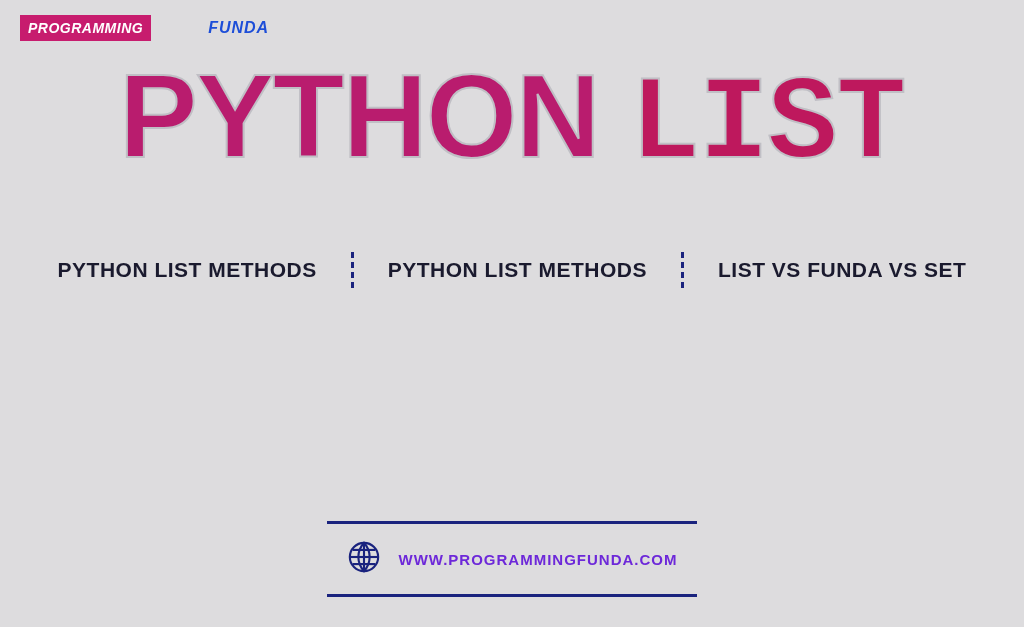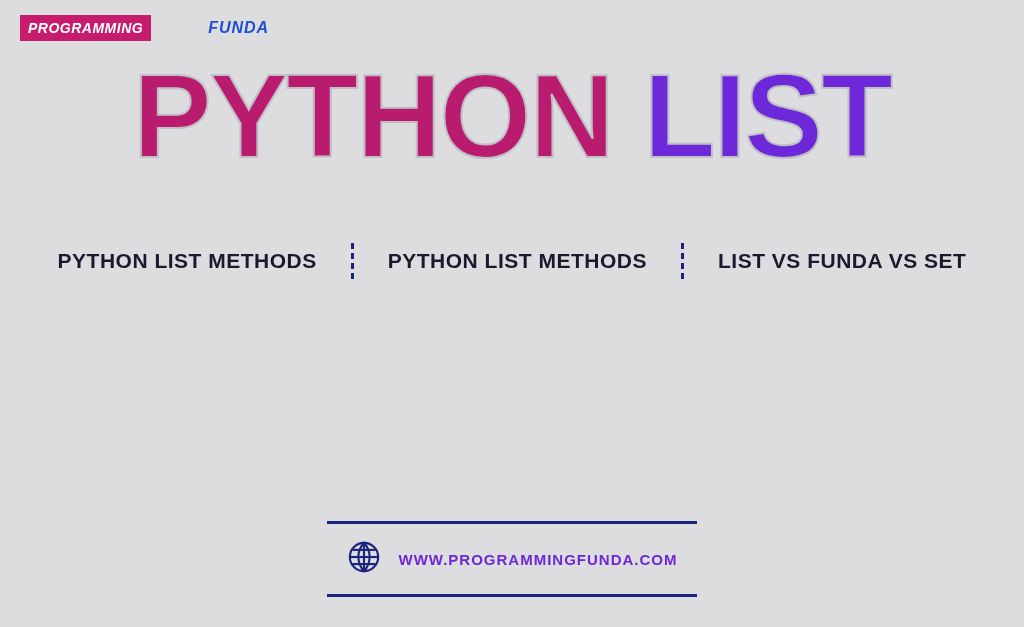--- a/index.html
+++ b/index.html
@@ -58,21 +58,22 @@
       letter-spacing: -2px;
       line-height: 1.3;
       -webkit-text-stroke: 2px #c0bfc5;
     }
     
     .title-word-pink {
       color: #b91c6e;
     }
     
     .title-word-dark {
-      color: #6d28d9;
+      color: #be185d;
+      font-family: Liberation Mono, monospace;
     }
     
     .topics {
       display: flex;
       justify-content: center;
       align-items: center;
       margin-top: 50px;
       gap: 12px;
     }
     

